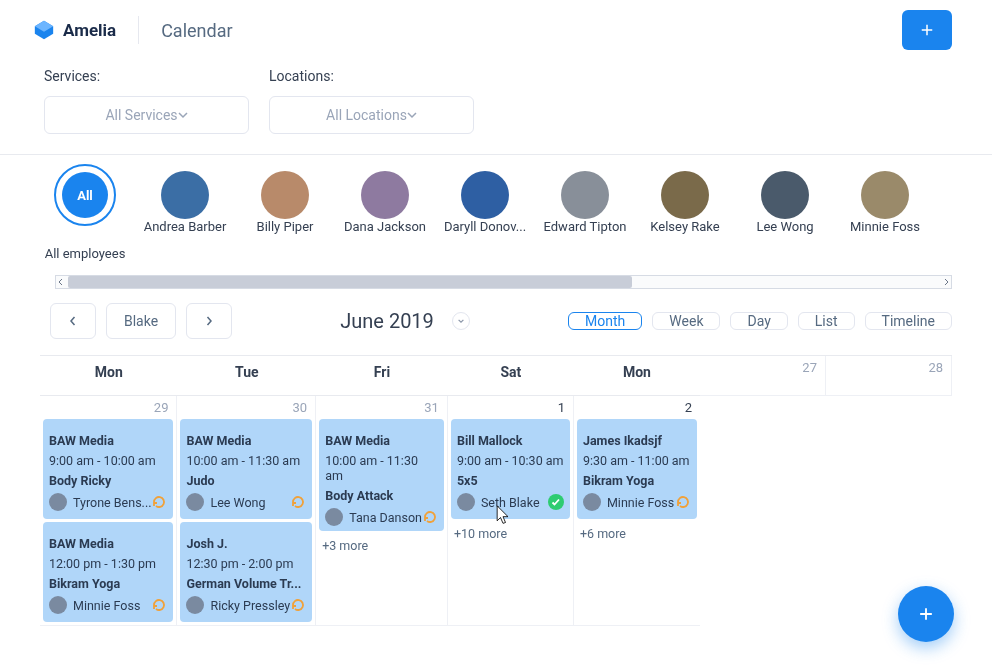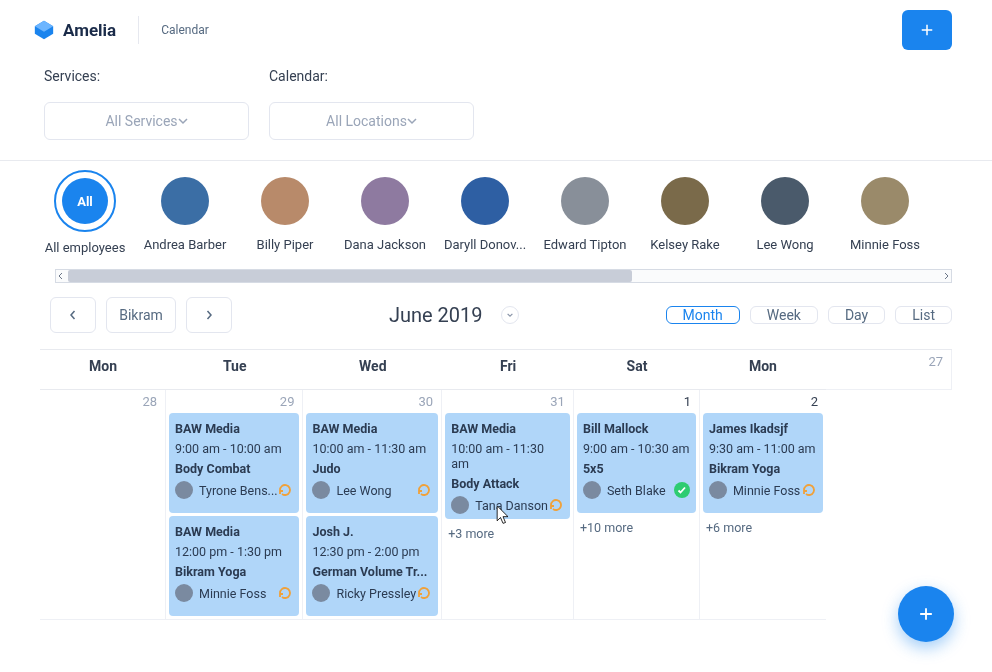--- a/index.html
+++ b/index.html
@@ -15,30 +15,30 @@
   .topbar {
     display: flex;
     align-items: center;
     padding: 10px 40px 0 33px;
     height: 50px;
   }
   .brand { display: flex; align-items: center; gap: 8px; }
   .brand-logo { width: 22px; height: 22px; }
   .brand-name { font-weight: 700; font-size: 17px; color: #1a2b49; }
   .vline { width: 1px; height: 28px; background: #e6e8ef; margin: 0 22px; }
-  .page-title { font-size: 12px; color: #566a81; }
+  .page-title { font-size: 18px; color: #566a81; }
   .spacer { flex: 1; }
   .add-btn {
     width: 50px; height: 40px; border-radius: 6px;
     background: #1a84ee; color: #fff; display: flex;
     align-items: center; justify-content: center; cursor: pointer;
     font-size: 22px; font-weight: 300;
   }
   .filters { padding: 18px 40px 10px 44px; display: flex; gap: 20px; }
-  .filter { display: flex; flex-direction: column; gap: 18px; width: 205px; }
+  .filter { display: flex; flex-direction: column; gap: 12px; width: 205px; }
   .filter-label { font-size: 14px; color: #354052; }
   .select {
     border: 1px solid #e3e6ef; border-radius: 6px; height: 38px;
     display: flex; align-items: center; justify-content: center;
     padding: 0 12px; color: #9aa5b8; font-size: 14px; cursor: pointer;
     background: #fff;
   }
   .chev { width: 10px; height: 10px; }
   .hr { height: 1px; background: #e8eaef; margin: 10px 0 0 0; }
 
@@ -51,21 +51,21 @@
   }
   .emp-all {
     width: 62px; height: 62px; border-radius: 50%;
     border: 2px solid #1a84ee; display:flex; align-items:center; justify-content:center;
   }
   .emp-all-inner {
     width: 46px; height: 46px; border-radius: 50%; background: #1a84ee;
     color: #fff; font-weight: 700; font-size: 13px;
     display:flex; align-items:center; justify-content:center;
   }
-  .emp-label { font-size: 13px; color: #354052; margin-top: 12px; white-space: nowrap; }
+  .emp-label { font-size: 13px; color: #354052; white-space: nowrap; }
   .emp-scroll {
     margin-top: 14px; height: 14px; border: 1px solid #d6dbe4;
     position: relative; background: #fafbfc;
     display:flex; align-items:center; justify-content:space-between;
   }
   .emp-scroll-thumb {
     position: absolute; left: 12px; top: 0; bottom: 0; width: 63%;
     background: #c8cdd8; border-radius: 2px;
   }
   .scroll-arrow { width:10px; height:10px; z-index:1; }
@@ -109,21 +109,21 @@
     min-height: 40px; display:flex; flex-direction:column;
     padding-bottom: 0px;
   }
   .day-cell:last-of-type{border-right:none}
   .date-num {
     text-align:right; padding:4px 8px; font-size:13px; color:#9aa5b8;
   }
   .date-num.in { color:#354052; }
   .event {
     background:#b0d6f9; border-radius:4px; margin:0 3px 3px 3px;
-    padding:8px 6px 5px 6px; font-size:12.5px; color:#2b3b52;
+    padding:14px 6px 5px 6px; font-size:12.5px; color:#2b3b52;
     display:flex; flex-direction:column; gap:5px; cursor:pointer;
     min-height: 100px;
   }
   .ev-sub { font-weight:400; }
   .ev-bold { font-weight:700; }
   .ev-footer { display:flex; align-items:center; justify-content:space-between; }
   .ev-person { display:flex; align-items:center; gap:6px; overflow:hidden; white-space:nowrap; text-overflow:ellipsis;}
   .ev-avatar { width:18px; height:18px; border-radius:50%; background:#7a8aa0; flex:none;}
   .ev-status { width:16px; height:16px; }
   .more {
@@ -166,34 +166,34 @@
   <div class="filter">
     <span class="filter-label">Services:</span>
     <div class="select">
       <span>All Services</span>
       <svg class="chev" viewBox="0 0 10 10">
           <path d="M1 3l4 4 4-4" stroke="#9aa5b8" fill="none" stroke-width="1.5"></path>
         </svg>
     </div>
   </div>
   <div class="filter">
-    <span class="filter-label">Calendar:</span>
+    <span class="filter-label">Locations:</span>
     <div class="select">
       <span>All Locations</span>
       <svg class="chev" viewBox="0 0 10 10">
           <path d="M1 3l4 4 4-4" stroke="#9aa5b8" fill="none" stroke-width="1.5"></path>
         </svg>
     </div>
   </div>
 </div>
 <div class="hr"></div>
 
 <div class="emp-strip">
   <div class="emp-row" id="emp-row">
-      <div class="emp" style="margin-top: -7px;">
+      <div class="emp" style="margin-top: -7px; gap: 12px;">
         <div class="emp-all">
           <div class="emp-all-inner">All</div>
         </div>
   <span class="emp-label" style="margin-top:8px">All employees</span>
       </div>
       <div class="emp">
         <div class="emp-avatar" style="background:#3b6ea5"></div>
   <span class="emp-label">Andrea Barber</span>
       </div>
       <div class="emp">
@@ -235,61 +235,61 @@
       </svg>
   </div>
 </div>
 
 <div class="toolbar">
   <div class="nav-btn">
     <svg width="10" height="10" viewBox="0 0 10 10">
         <path d="M6.5 1 3 5l3.5 4" stroke="#566a81" fill="none" stroke-width="1.5"></path>
       </svg>
   </div>
-  <div class="today-btn">Bikram</div>
+  <div class="today-btn">Blake</div>
   <div class="nav-btn">
     <svg width="10" height="10" viewBox="0 0 10 10">
         <path d="M3.5 1 7 5l-3.5 4" stroke="#566a81" fill="none" stroke-width="1.5"></path>
       </svg>
   </div>
   <div class="month-title">
     <span>June 2019</span>
     <span class="month-chev">
         <svg width="8" height="8" viewBox="0 0 10 10">
           <path d="M2 3.5 5 6.5 8 3.5" stroke="#8a95a8" fill="none" stroke-width="1.5"></path>
         </svg>
       </span>
   </div>
   <div class="view-tabs" id="view-tabs">
       <div class="view-tab active">Month</div>
       <div class="view-tab">Week</div>
       <div class="view-tab">Day</div>
       <div class="view-tab">List</div>
+      <div class="view-tab">Timeline</div>
     </div>
 </div>
 
 <div class="calendar" id="calendar">
     <div class="day-head">Mon</div>
     <div class="day-head">Tue</div>
-    <div class="day-head">Wed</div>
     <div class="day-head">Fri</div>
     <div class="day-head">Sat</div>
     <div class="day-head">Mon</div>
     <div class="day-cell">
       <div class="date-num ">27</div>
     </div>
     <div class="day-cell">
       <div class="date-num ">28</div>
     </div>
     <div class="day-cell">
       <div class="date-num ">29</div>
   <div class="event">
     <span class="ev-bold">BAW Media</span>
     <span class="ev-sub">9:00 am - 10:00 am</span>
-    <span class="ev-bold">Body Combat</span>
+    <span class="ev-bold">Body Ricky</span>
     <div class="ev-footer">
       <span class="ev-person">
         <span class="ev-avatar"></span>Tyrone Bens...
       </span>
       <svg class="ev-status" viewBox="0 0 16 16">
             <path d="M3 8a5 5 0 1 1 2 4" stroke="#f0a13a" fill="none" stroke-width="1.8"></path>
             <path d="M3 12v-3h3" stroke="#f0a13a" fill="none" stroke-width="1.8"></path>
           </svg>
     </div>
   </div>

